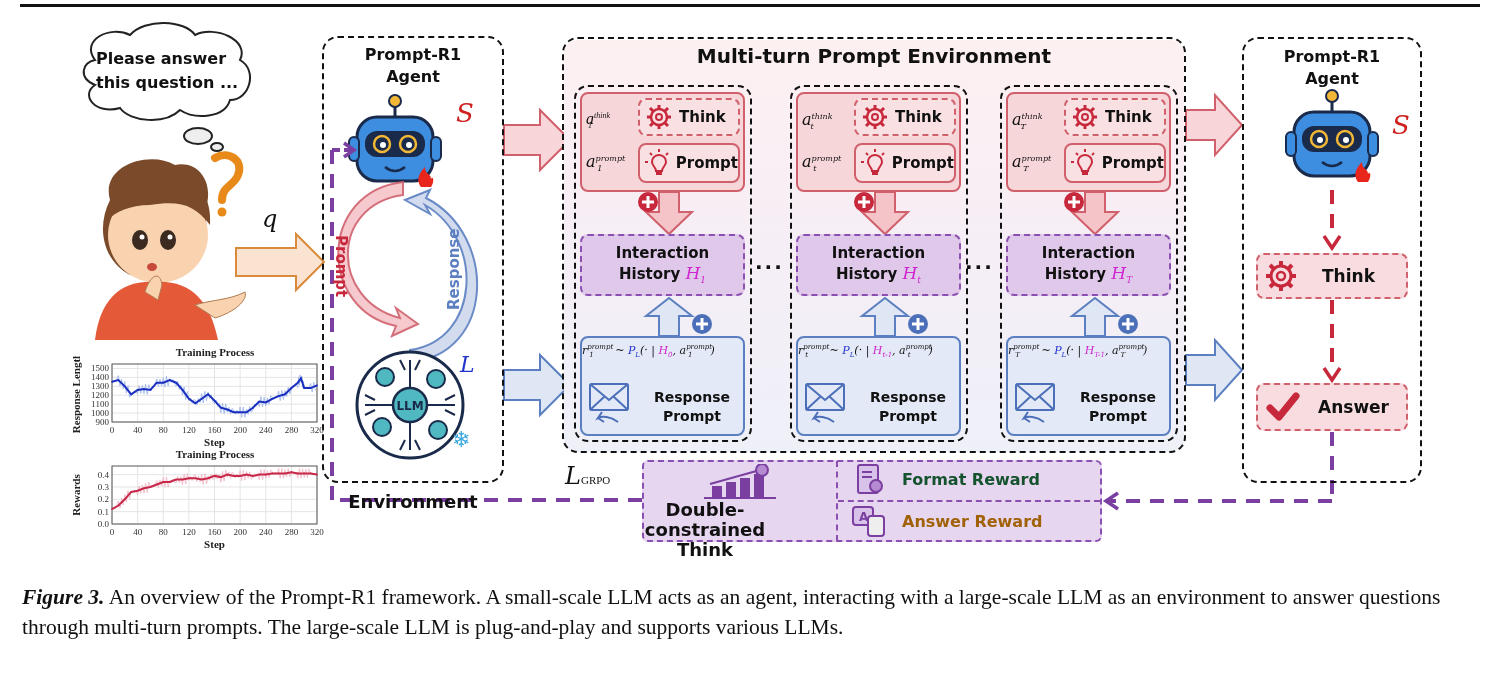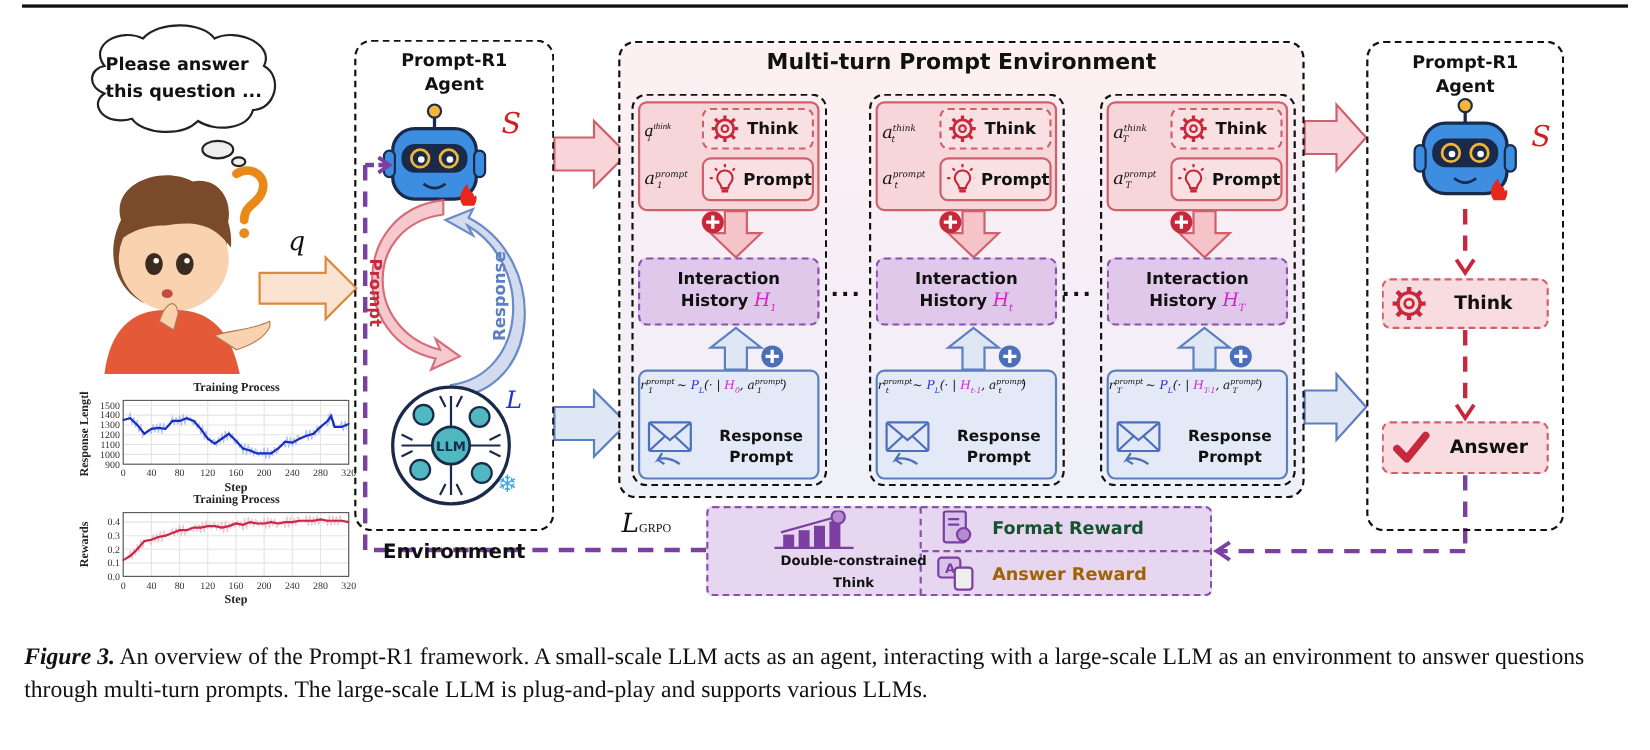--- a/index.html
+++ b/index.html
@@ -404,21 +404,21 @@
 <div class="abs" style="left:838px;top:500px;width:262px;height:0;border-top:2px dashed #8a4fb0;"></div>
 <svg class="abs" style="left:700px;top:464px" width="90" height="36">
   <rect x="12" y="22" width="10" height="12" fill="#7a3fa0"></rect>
     <rect x="26" y="18" width="10" height="16" fill="#7a3fa0"></rect>
     <rect x="40" y="14" width="10" height="20" fill="#7a3fa0"></rect>
     <rect x="54" y="10" width="10" height="24" fill="#7a3fa0"></rect>
   <path d="M10,20 L60,6" stroke="#7a3fa0" stroke-width="2"></path>
     <circle cx="62" cy="6" r="6" fill="#b58ad0" stroke="#7a3fa0" stroke-width="2"></circle>
   <line x1="4" y1="34" x2="76" y2="34" stroke="#7a3fa0" stroke-width="2"></line>
 </svg>
-<div class="title comic" style="left:680px;top:500px;width:192px;font-size:12px;line-height:20px;">
+<div class="title comic" style="left:609px;top:500px;width:192px;font-size:18px;line-height:20px;">
   <div>Double-constrained</div>
   <div>Think</div>
 </div>
 <svg class="abs" style="left:852px;top:462px" width="34" height="36">
     <rect x="6" y="3" width="20" height="28" rx="2" fill="#d9c2ea" stroke="#7a3fa0" stroke-width="2"></rect>
     <line x1="10" y1="10" x2="20" y2="10" stroke="#7a3fa0" stroke-width="2"></line>
     <line x1="10" y1="15" x2="20" y2="15" stroke="#7a3fa0" stroke-width="2"></line>
     <circle cx="24" cy="24" r="6" fill="#b58ad0" stroke="#7a3fa0" stroke-width="2"></circle>
   </svg>
 <div class="abs comic" style="left:902px;top:470px;font-size:16px;color:#14532d;">Format Reward</div>

